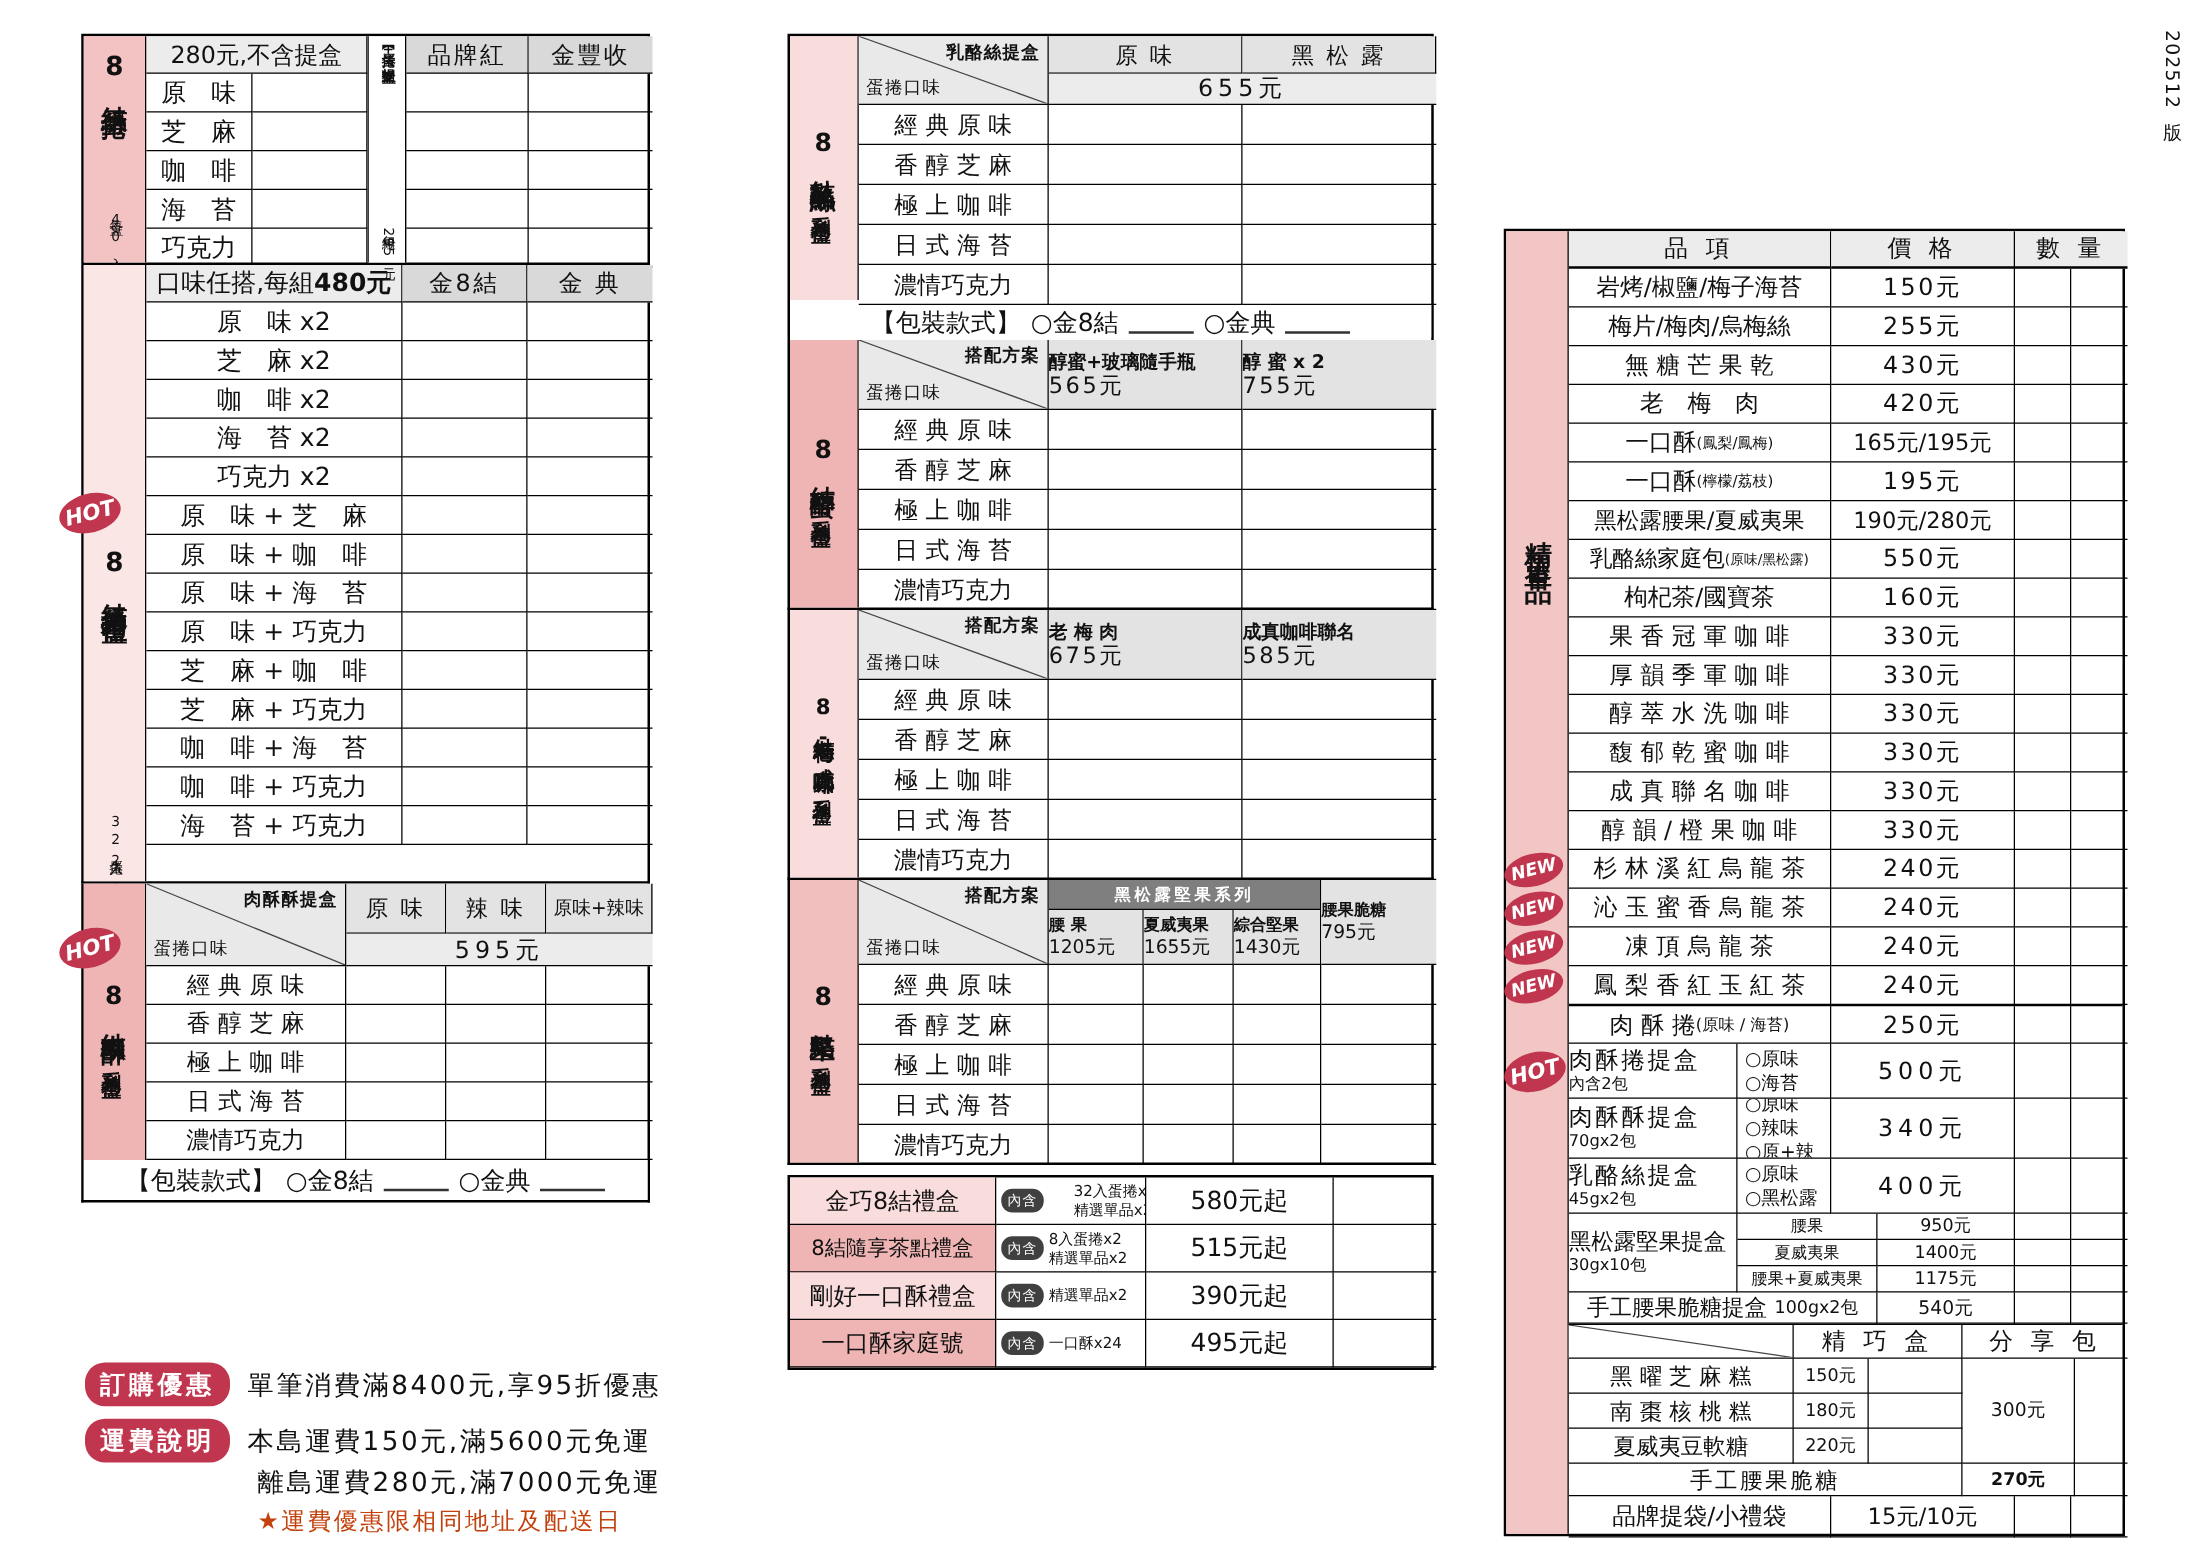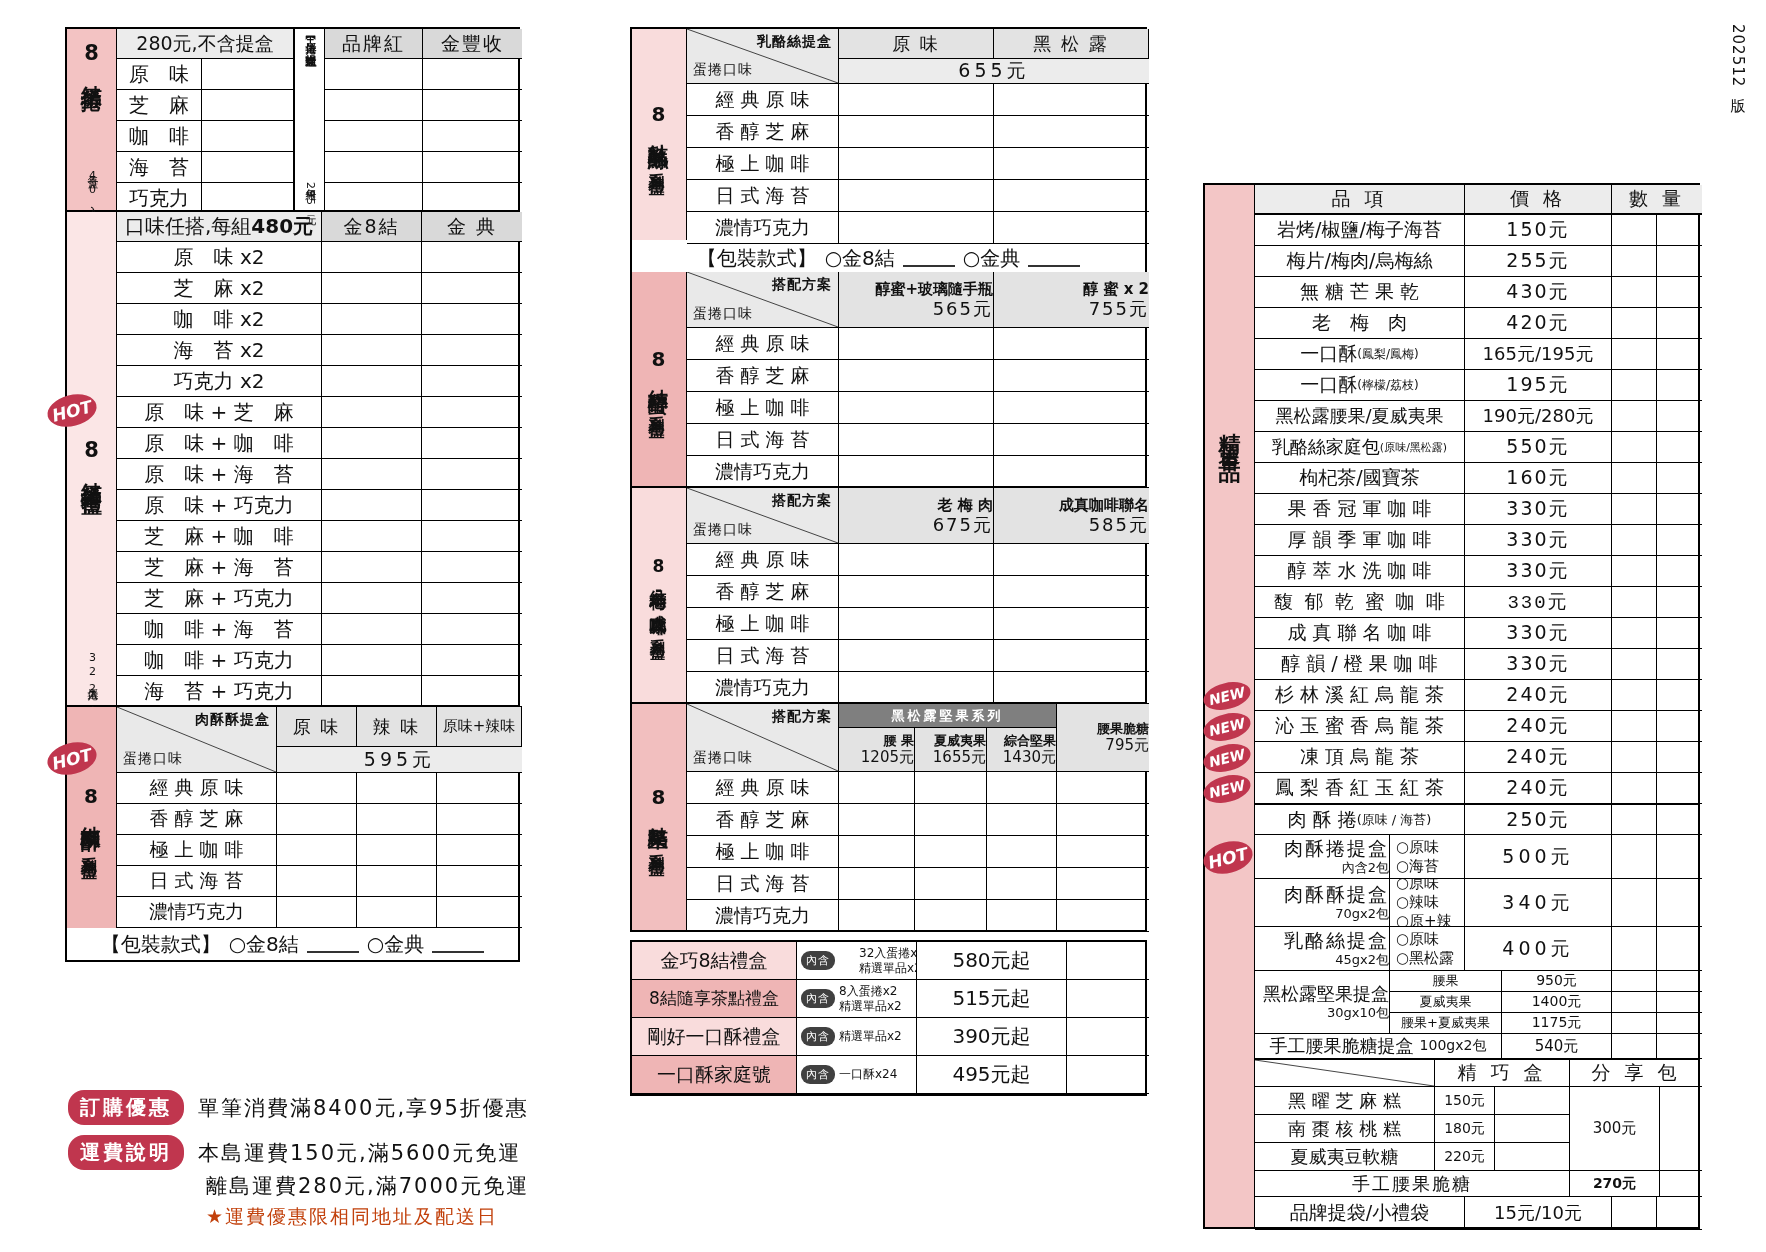--- a/index.html
+++ b/index.html
@@ -25,21 +25,21 @@
   .diag{position:relative;background:#e9e9e9;}
   .diag svg{position:absolute;inset:0;width:100%;height:100%;}
   .diag .dt{position:absolute;top:4px;right:6px;font-size:14px;letter-spacing:1px;}
   .diag .db{position:absolute;bottom:4px;left:6px;font-size:14px;letter-spacing:1px;}
   .hot{position:absolute;width:50px;height:31px;background:#c0364e;color:#fff;font-weight:bold;font-style:italic;border-radius:50%;display:flex;align-items:center;justify-content:center;font-size:17px;transform:rotate(-14deg);z-index:6;}
   .new{position:absolute;width:48px;height:26px;background:#c0364e;color:#fff;font-weight:bold;font-style:italic;border-radius:50%;display:flex;align-items:center;justify-content:center;font-size:14px;transform:rotate(-14deg);z-index:6;}
   .pill{background:#c0364e;color:#fff;font-weight:bold;border-radius:16px;padding:4px 12px;font-size:20px;letter-spacing:3px;white-space:nowrap;}
   .incb{background:#404040;color:#fff;border-radius:9px;font-size:11px;padding:2px 5px;letter-spacing:1px;white-space:nowrap;}
   .blank{display:inline-block;width:52px;border-bottom:2px solid #333;height:16px;}
   .footer{box-sizing:border-box;display:flex;align-items:center;justify-content:center;gap:8px;font-size:20px;background:#fff;}
-  .stack{display:flex;flex-direction:column;align-items:flex-end;justify-content:center;line-height:1.2;}
+  .stack{display:flex;flex-direction:column;align-items:flex-start;justify-content:center;line-height:1.2;}
   .opts{display:flex;flex-direction:column;align-items:flex-start;justify-content:center;font-size:15px;line-height:1.25;padding-left:6px;}
   .note-line{display:flex;align-items:center;gap:14px;margin-bottom:10px;}
   .note-text{font-size:21px;letter-spacing:2px;}
 </style>
 </head>
 <body>
 
 <div class="canvas">
 
   <div class="abs" style="left:65px;top:27px;width:455px;">
@@ -150,25 +150,20 @@
           <div class="c"></div>
           <div class="c"></div>
         </div>
       <div class="row" style="grid-template-columns:205px 100px 100px;height:31px;">
           <div class="c fz20">原　味 + 巧克力</div>
           <div class="c"></div>
           <div class="c"></div>
         </div>
       <div class="row" style="grid-template-columns:205px 100px 100px;height:31px;">
           <div class="c fz20">芝　麻 + 咖　啡</div>
-          <div class="c"></div>
-          <div class="c"></div>
-        </div>
-      <div class="row" style="grid-template-columns:205px 100px 100px;height:31px;">
-          <div class="c fz20">芝　麻 + 海　苔</div>
           <div class="c"></div>
           <div class="c"></div>
         </div>
       <div class="row" style="grid-template-columns:205px 100px 100px;height:31px;">
           <div class="c fz20">芝　麻 + 巧克力</div>
           <div class="c"></div>
           <div class="c"></div>
         </div>
       <div class="row" style="grid-template-columns:205px 100px 100px;height:31px;">
           <div class="c fz20">咖　啡 + 海　苔</div>
@@ -619,21 +614,21 @@
         <div class="c fz19 ls2">330元</div>
         <div class="c"></div>
         <div class="c"></div>
       </div>
     <div class="row" style="grid-template-columns:210px 147px 45px 45px;height:31px;">
         <div class="c fz19">醇 萃 水 洗 咖 啡</div>
         <div class="c fz19 ls2">330元</div>
         <div class="c"></div>
         <div class="c"></div>
       </div>
-    <div class="row" style="grid-template-columns:210px 147px 45px 45px;height:31px;font-family:Liberation Mono, monospace;">
+    <div class="row" style="grid-template-columns:210px 147px 45px 45px;height:31px;">
         <div class="c fz19">馥 郁 乾 蜜 咖 啡</div>
         <div class="c fz19 ls2">330元</div>
         <div class="c"></div>
         <div class="c"></div>
       </div>
     <div class="row" style="grid-template-columns:210px 147px 45px 45px;height:31px;">
         <div class="c fz19">成 真 聯 名 咖 啡</div>
         <div class="c fz19 ls2">330元</div>
         <div class="c"></div>
         <div class="c"></div>

